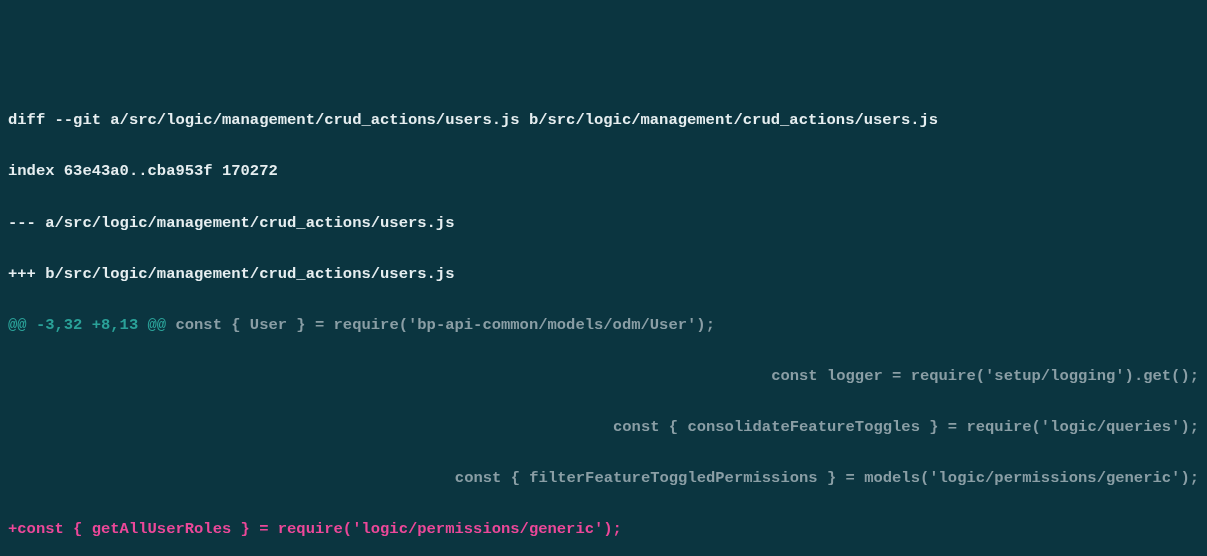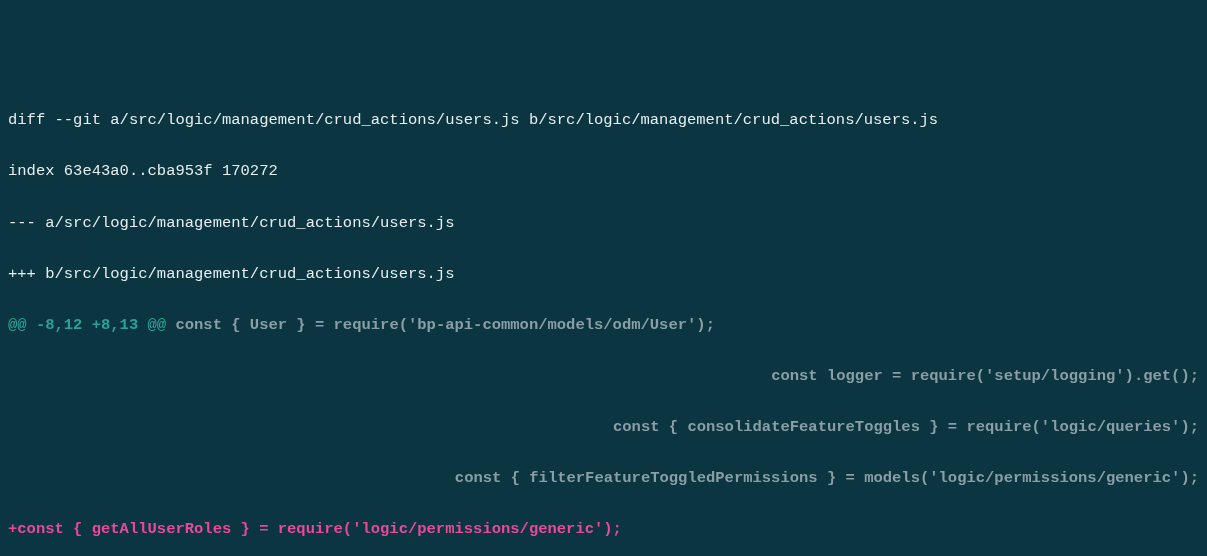--- a/index.html
+++ b/index.html
@@ -10,35 +10,35 @@
     font-size: 15.5px;
     line-height: 1.65;
     padding: 6px 0 10px 0;
     width: 1207px;
     height: 556px;
     overflow: hidden;
     white-space: pre;
     font-weight: 600;
   }
   .line { padding: 0 8px; }
-  .bold { font-weight: 400; color: #e6eef0; }
+  .bold { font-weight: 700; color: #e6eef0; }
   .cyan { color: #2aa198; }
   .green { color: #ec4899; }
   .dim { color: #8a9ea5; text-align: right; }
 </style>
 </head>
 <body>
 
 
 
 <div class="line bold">diff --git a/src/logic/management/crud_actions/users.js b/src/logic/management/crud_actions/users.js</div>
 <div class="line bold">index 63e43a0..cba953f 170272</div>
 <div class="line bold">--- a/src/logic/management/crud_actions/users.js</div>
 <div class="line bold">+++ b/src/logic/management/crud_actions/users.js</div>
-<div class="line"><span class="cyan">@@ </span><span class="cyan">-8,12 +8,13</span><span class="cyan"> @@</span><span class="dim"> const { User } = require('bp-api-common/models/odm/User');</span></div>
+<div class="line"><span class="cyan">@@ </span><span class="cyan">-3,32 +8,13</span><span class="cyan"> @@</span><span class="dim"> const { User } = require('bp-api-common/models/odm/User');</span></div>
 <div class="line dim"> const logger = require('setup/logging').get();</div>
 <div class="line dim"> const { consolidateFeatureToggles } = require('logic/queries');</div>
 <div class="line dim"> const { filterFeatureToggledPermissions } = models('logic/permissions/generic');</div>
 <div class="line green">+const { getAllUserRoles } = require('logic/permissions/generic');</div>
 <div class="line"></div>
 <div class="line"></div>
 
 
 
 

